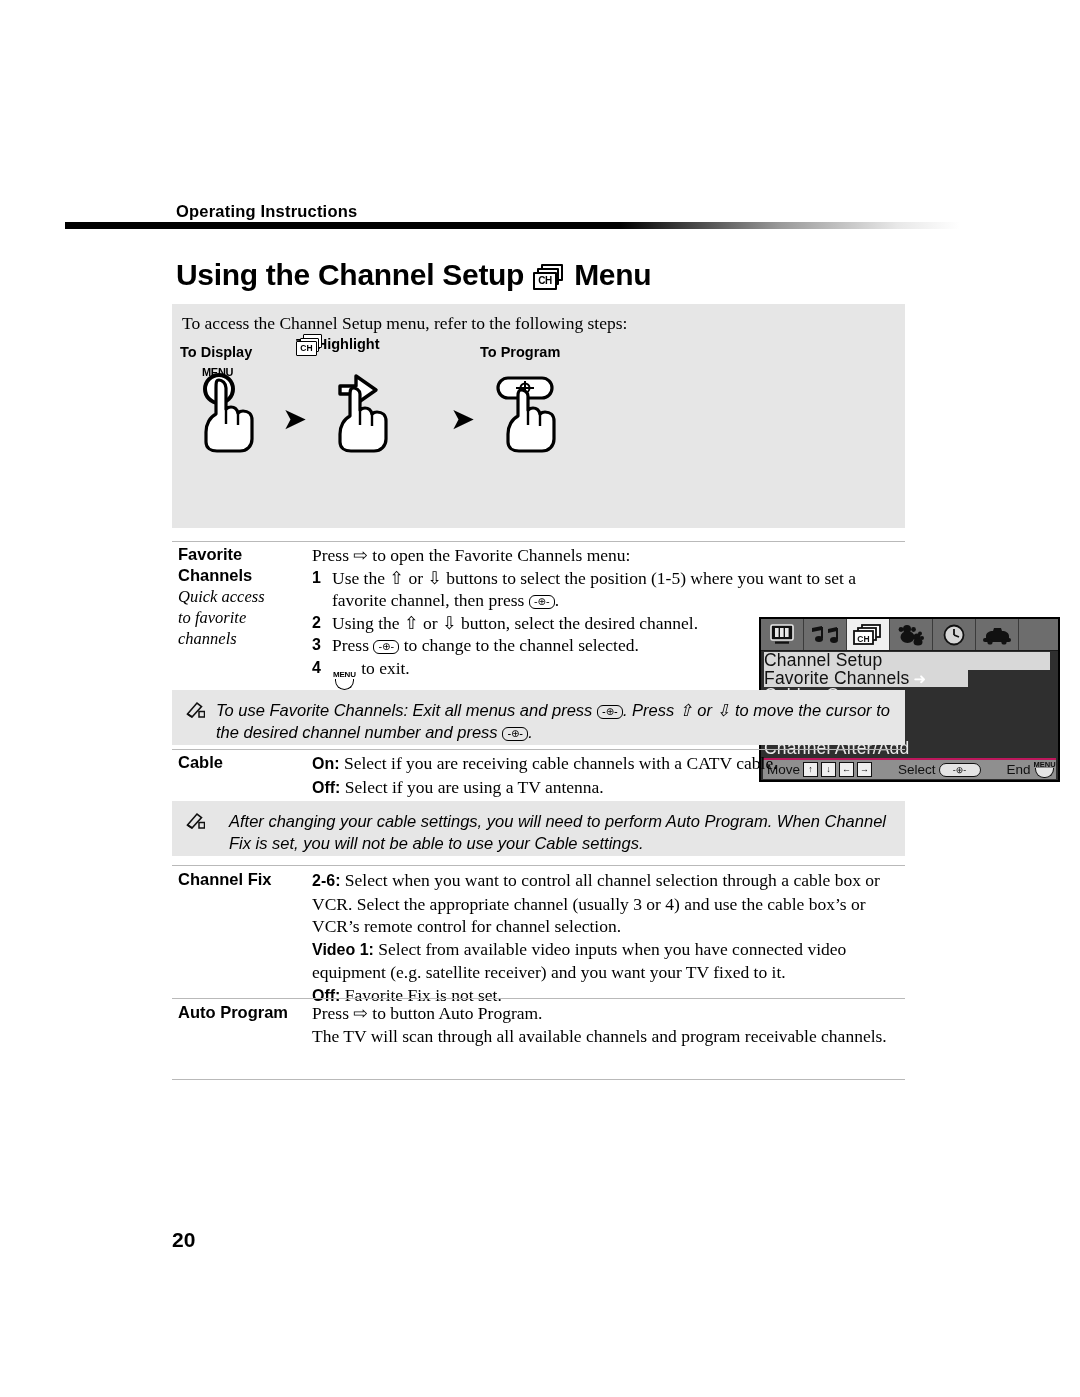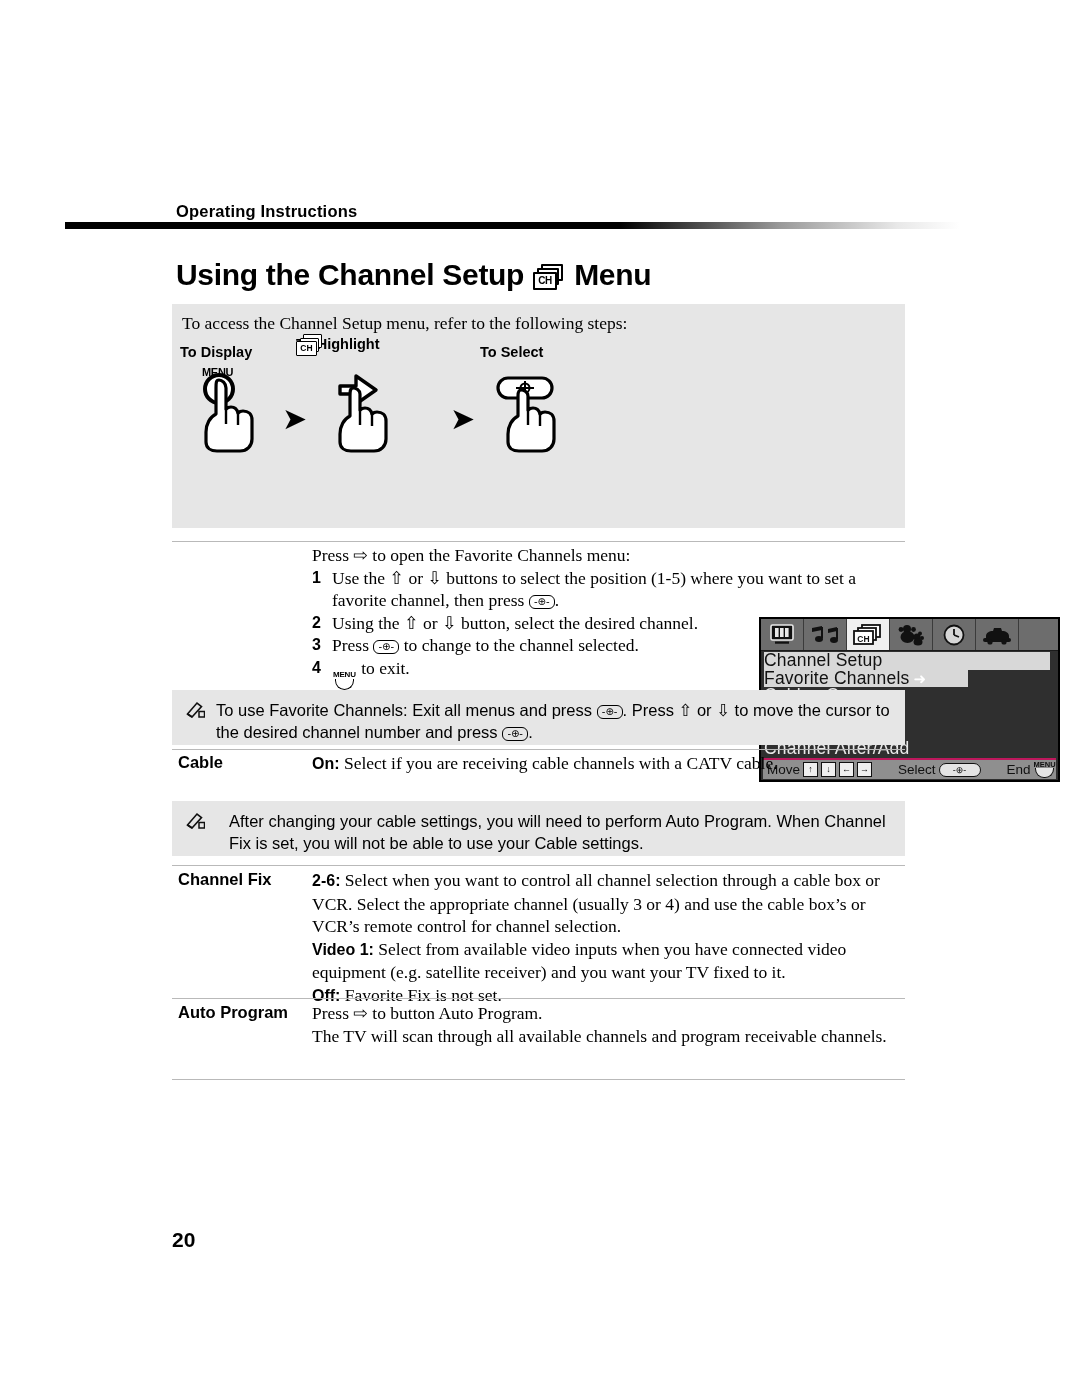--- a/index.html
+++ b/index.html
@@ -99,21 +99,21 @@
   .menu-btn-osd .o{width:17px;height:9px;border:1.4px solid #111;border-top:none;border-radius:0 0 9px 9px;background:#e4e4e4;}
 
   
   .hr{position:absolute;left:172px;width:733px;height:1px;background:#b9b9b9;}
   .note{
     position:absolute;left:172px;width:733px;background:#e6e6e6;
     font-family:"Liberation Sans", sans-serif;font-size:16.5px;line-height:22px;
     box-sizing:border-box;padding:9px 14px 9px 14px;
   }
   .note .noteicon{position:absolute;left:14px;top:11px;}
-  .note .notetext{margin-left:30px;}
+  .note .notetext{margin-left:30px;font-style:italic;}
 
   .sec{position:absolute;left:172px;width:733px;box-sizing:border-box;}
   .sec .term{
     position:absolute;left:6px;top:0;width:130px;
     font-weight:bold;font-size:16.5px;line-height:21px;
   }
   .sec .term .ital{
     font-family:"Liberation Serif", serif;font-style:italic;font-weight:normal;font-size:16.5px;
   }
   .sec .body{
@@ -164,21 +164,21 @@
       <span class="lbl-display">To Display</span>
       <span class="lbl-highlight">
         <span>To Highlight</span>
         <span class="ch-stack" style="width:28px;height:22px;transform:translateY(1px);">
           <span class="c" style="left:7px;top:0px;width:19px;height:14px;border-width:1.8px;"></span>
           <span class="c" style="left:3.5px;top:3.5px;width:19px;height:14px;border-width:1.8px;"></span>
           <span class="c" style="left:0px;top:7px;width:21px;height:15px;border-width:1.8px;"></span>
           <span class="lbl" style="left:0px;top:10px;width:21px;font-size:8.5px;">CH</span>
         </span>
       </span>
-      <span class="lbl-select">To Select</span>
+      <span class="lbl-select">To Program</span>
     </div>
 
     <div class="handrow">
 
       <div class="hand" style="left:16px;top:2px;">
         <div class="menu-word" style="left:6px;top:-2px;">MENU</div>
         <svg width="66" height="86" viewBox="0 0 66 86">
           <circle cx="23" cy="21" r="14" fill="#fff" stroke="#000" stroke-width="4"></circle>
           <path d="M20 20 L20 46 C14 49 10 56 10 64 L10 74 C10 80 15 83 21 83 L44 83 C51 83 56 78 56 71 L56 52 C56 46 52 43 47 43 C45 43 43 44 42 45 C41 41 38 39 35 39 C33 39 31 40 30 41 L30 20 C30 15 26 12 23 12 C20 12 20 15 20 20 Z" fill="#fff" stroke="#000" stroke-width="3.2" stroke-linejoin="round"></path>
           <path d="M30 41 L30 56 M42 45 L42 57" fill="none" stroke="#000" stroke-width="2.4"></path>
@@ -314,20 +314,27 @@
             <span class="t">MENU</span>
             <span class="o"></span>
           </span>
         </div>
       </div>
     </div>
   </div>
 
   <div class="hr" style="top:505px;"></div>
   <div class="sec" style="top:508px;">
+    <div class="term">
+      <div>Favorite</div>
+      <div>Channels</div>
+      <div class="ital">Quick access</div>
+      <div class="ital">to favorite</div>
+      <div class="ital">channels</div>
+    </div>
     <div class="body">
       <div>Press ⇨ to open the Favorite Channels menu:</div>
       <ul class="numlist">
         <li>
           <span class="n">1</span>
           <span>Use the ⇧ or ⇩ buttons to select the position (1-5) where you want to set a favorite channel, then press </span><span class="plusbtn">-⊕-</span><span>.</span>
         </li>
         <li>
           <span class="n">2</span>
           <span>Using the ⇧ or ⇩ button, select the desired channel.</span>
@@ -356,20 +363,21 @@
         </svg>
     </span>
     <div class="notetext"><span>To use Favorite Channels: Exit all menus and press </span><span class="plusbtn">-⊕-</span><span>. Press ⇧ or ⇩ to move the cursor to the desired channel number and press </span><span class="plusbtn">-⊕-</span><span>.</span></div>
   </div>
 
   <div class="hr" style="top:713px;"></div>
   <div class="sec" style="top:716px;">
     <div class="term">Cable</div>
     <div class="body">
       <div><b>On:</b><span> Select if you are receiving cable channels with a CATV cable.</span></div>
+      <div><b>Off:</b><span> Select if you are using a TV antenna.</span></div>
     </div>
   </div>
 
   <div class="note" style="top:765px;height:55px;padding-left:27px;">
     <span class="noteicon">
       <svg width="19" height="17" viewBox="0 0 19 17">
           <path d="M1.5 13 L11 2 L15.5 5.5 L6 16 Z" fill="none" stroke="#111" stroke-width="1.6"></path>
           <path d="M1.5 13 L6 16" stroke="#111" stroke-width="1.6"></path>
           <rect x="13" y="10.5" width="5.5" height="5.5" fill="none" stroke="#111" stroke-width="1.5"></rect>
         </svg>

